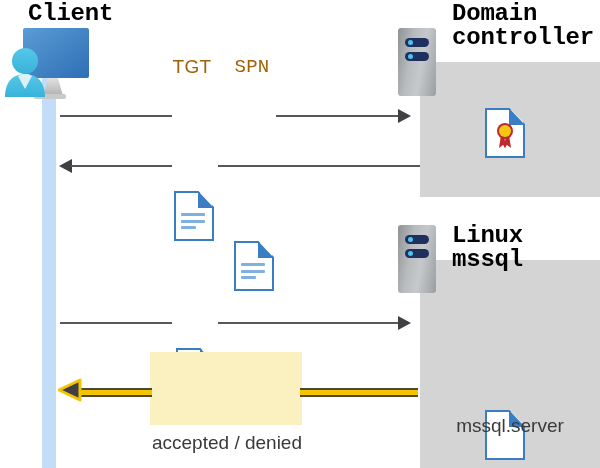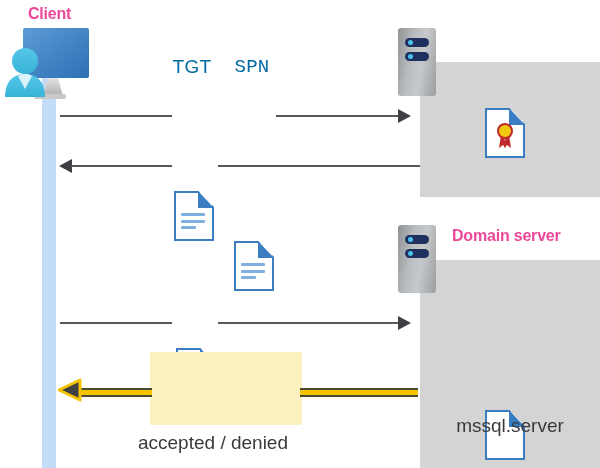--- a/index.html
+++ b/index.html
@@ -16,24 +16,25 @@
     width: 600px;
     height: 468px;
     background: #ffffff;
     overflow: hidden;
   }
   .abs { position: absolute; }
 
   
   .title {
     font-weight: bold;
-    color: #ec4899;
-    font-size: 16px;
+    color: #000000;
+    font-size: 24px;
     line-height: 24px;
     letter-spacing: -0.2px;
+    font-family: Liberation Mono, monospace;
   }
   #client-title { left: 28px; top: 2px; }
   #dc-title { left: 452px; top: 2px; width: 145px; }
   #linux-title { left: 452px; top: 224px; width: 145px; }
 
   
   .gray-panel { background: #d4d4d4; }
   #dc-panel   { left: 420px; top: 62px;  width: 180px; height: 135px; }
   #lin-panel  { left: 420px; top: 260px; width: 180px; height: 208px; }
 
@@ -113,21 +114,21 @@
   
   .seal-glyph {
     position: absolute;
     left: 8px; top: 12px;
     width: 24px; height: 30px;
   }
 
   
   .doc-label {
     font-size: 19px;
-    color: #0369a1;
+    color: #a16207;
     text-align: center;
     letter-spacing: 0.3px;
   }
 
   
   .line-thin {
     height: 2px;
     background: #58585c;
   }
   .arrowhead-r {
@@ -160,21 +161,21 @@
   
   .sql-db { position: relative; width: 50px; height: 56px; }
 
   
   .caption {
     font-size: 19px;
     color: #3a3a3a;
     text-align: center;
     white-space: nowrap;
   }
-  #accepted-denied-label { left: 128px; top: 432px; width: 170px; }
+  #accepted-denied-label { left: 142px; top: 432px; width: 170px; }
   #keytab-label { left: 425px; top: 415px; width: 170px; }
 </style>
 </head>
 <body>
 
 <div id="stage">
 
   <div class="abs title" id="client-title">Client</div>
 
   <div class="abs" id="client-lifeline"></div>
@@ -203,20 +204,21 @@
 
       <circle cx="21" cy="37" r="13" fill="url(#per)"></circle>
 
       <path d="M21 50 c-13 0 -20 9 -20 23 h40 c0 -14 -7 -23 -20 -23 z" fill="url(#per)"></path>
 
       <path d="M14 52 l7 13 l7 -13 l-4 -2 h-6 z" fill="#e8f6fb" opacity="0.92"></path>
     </svg>
   </div>
 
   <div class="abs gray-panel" id="dc-panel"></div>
+  <div class="abs title" id="dc-title">Domain controller</div>
   <div class="abs server-tower" id="dc-tower">
     <div class="pill p1">
         <span class="dot"></span>
       </div>
     <div class="pill p2">
         <span class="dot"></span>
       </div>
   </div>
 
   <div class="abs doc" style="left:485px; top:108px;">
@@ -224,21 +226,21 @@
     <div class="fold"></div>
     <svg class="seal-glyph" viewBox="0 0 24 30">
       <path d="M8 15 l-2 13 l4 -3 l3 3 l-2 -13 z" fill="#c0282d"></path>
       <path d="M16 15 l2 13 l-4 -3 l-3 3 l2 -13 z" fill="#c0282d"></path>
       <circle cx="12" cy="11" r="8" fill="#c0282d"></circle>
       <circle cx="12" cy="11" r="6" fill="#f2c811"></circle>
     </svg>
   </div>
 
   <div class="abs gray-panel" id="lin-panel"></div>
-  <div class="abs title" id="linux-title">Domain server</div>
+  <div class="abs title" id="linux-title">Linux mssql</div>
   <div class="abs server-tower" id="lin-tower">
     <div class="pill p1">
         <span class="dot"></span>
       </div>
     <div class="pill p2">
         <span class="dot"></span>
       </div>
   </div>
 
 

